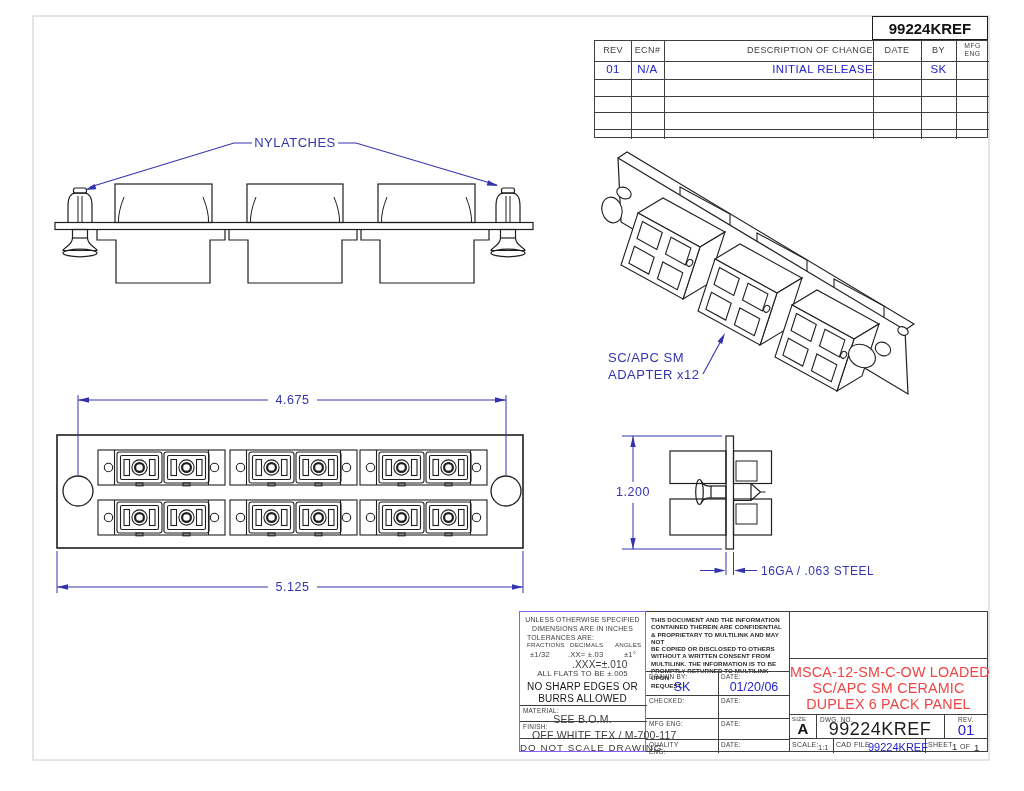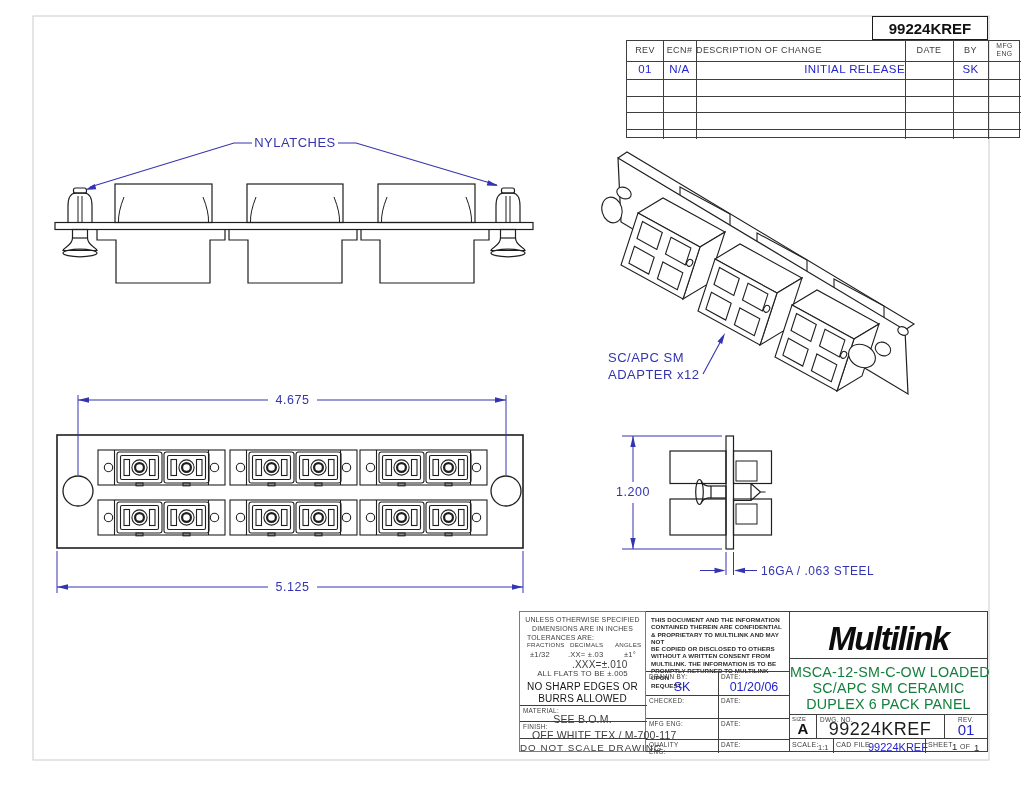--- a/index.html
+++ b/index.html
@@ -8,33 +8,33 @@
   svg text{font-family:"Liberation Sans",sans-serif;letter-spacing:.5px;}
   .abs{position:absolute;}
   .hline{position:absolute;height:1px;background:#3f3f3f;}
   .vline{position:absolute;width:1px;background:#3f3f3f;}
   .lbl{position:absolute;color:#3d3d3d;font-size:6.4px;letter-spacing:.3px;white-space:nowrap;}
   .blue{color:#2424cc;}
   
   .rev-head{position:absolute;left:872px;top:16px;width:116px;height:24px;border:1.3px solid #1c1c1c;
             box-sizing:border-box;display:flex;align-items:center;justify-content:center;
             font-weight:bold;font-size:15px;color:#111;}
-  .rev-table{position:absolute;left:594px;top:40px;width:394px;height:98px;border:1px solid #3f3f3f;box-sizing:border-box;margin-left:32px;}
+  .rev-table{position:absolute;left:594px;top:40px;width:394px;height:98px;border:1px solid #3f3f3f;box-sizing:border-box;}
   .rt-txt{position:absolute;color:#3d3d3d;font-size:9px;letter-spacing:.4px;white-space:nowrap;}
   .rt-val{position:absolute;color:#2424cc;font-size:11.5px;letter-spacing:.4px;white-space:nowrap;}
   
   .tolblock{position:absolute;left:519px;top:611px;width:127px;height:141px;border:1px solid #8b5cf6;box-sizing:border-box;}
   .midblock{position:absolute;left:646px;top:611px;width:144px;height:141px;border:1px solid #3f3f3f;border-left:none;box-sizing:border-box;}
   .titleblock{position:absolute;left:790px;top:611px;width:198px;height:141px;border:1px solid #3f3f3f;border-left:none;box-sizing:border-box;}
   .tol-line{position:absolute;width:100%;text-align:center;color:#3d3d3d;font-size:6.9px;letter-spacing:.2px;white-space:nowrap;}
   .conf{position:absolute;left:5px;top:4px;width:136px;color:#2a2a2a;font-size:6.2px;font-weight:bold;
         line-height:7.3px;letter-spacing:.1px;}
   .logo{position:absolute;left:0;top:8px;width:100%;text-align:center;font-size:33px;font-weight:800;
         font-style:italic;letter-spacing:-1.5px;color:#0c0c0c;}
-  .ttl{position:absolute;width:100%;text-align:center;color:#15803d;font-size:14.3px;letter-spacing:.2px;white-space:nowrap;}
+  .ttl{position:absolute;width:100%;text-align:center;color:#ef4444;font-size:14.3px;letter-spacing:.2px;white-space:nowrap;}
 </style>
 </head>
 <body>
 
 <div class="sheet">
 
 <svg width="1024" height="791" viewBox="0 0 1024 791" class="abs" style="left:0;top:0">
   <defs>
     <g id="sc" stroke="#1f1f1f" fill="none" stroke-width="1.1">
       <rect x="0" y="0" width="45" height="31" rx="2.5"></rect>
@@ -198,21 +198,21 @@
   <div class="vline" style="left:278px;top:0;height:98px"></div>
   <div class="vline" style="left:326px;top:0;height:98px"></div>
   <div class="vline" style="left:361px;top:0;height:98px"></div>
   <div class="hline" style="left:0;top:20px;width:394px"></div>
   <div class="hline" style="left:0;top:38px;width:394px"></div>
   <div class="hline" style="left:0;top:55px;width:394px"></div>
   <div class="hline" style="left:0;top:71px;width:394px"></div>
   <div class="hline" style="left:0;top:88px;width:394px"></div>
   <div class="rt-txt" style="left:0;top:4px;width:36px;text-align:center">REV</div>
   <div class="rt-txt" style="left:36px;top:4px;width:33px;text-align:center">ECN#</div>
-  <div class="rt-txt" style="left:69px;top:4px;width:209px;text-align:left">DESCRIPTION OF CHANGE</div>
+  <div class="rt-txt" style="left:69px;top:4px;width:209px;text-align:right">DESCRIPTION OF CHANGE</div>
   <div class="rt-txt" style="left:278px;top:4px;width:48px;text-align:center">DATE</div>
   <div class="rt-txt" style="left:326px;top:4px;width:35px;text-align:center">BY</div>
   <div class="rt-txt" style="left:361px;top:1px;width:33px;text-align:center;font-size:6.8px;line-height:8px"><span>MFG</span><br><span>ENG</span></div>
   <div class="rt-val" style="left:0;top:22px;width:36px;text-align:center">01</div>
   <div class="rt-val" style="left:36px;top:22px;width:33px;text-align:center">N/A</div>
   <div class="rt-val" style="left:74px;top:22px;width:204px;text-align:right">INITIAL RELEASE</div>
   <div class="rt-val" style="left:326px;top:22px;width:35px;text-align:center">SK</div>
 </div>
 
 <div class="tolblock">
@@ -261,21 +261,20 @@
   <div class="abs blue" style="left:72px;top:68px;width:72px;text-align:center;font-size:12.5px">01/20/06</div>
   <div class="lbl" style="left:3px;top:85px">CHECKED:</div>
   <div class="lbl" style="left:75px;top:85px">DATE:</div>
   <div class="lbl" style="left:3px;top:108px">MFG ENG:</div>
   <div class="lbl" style="left:75px;top:108px">DATE:</div>
   <div class="lbl" style="left:3px;top:129px;width:34px;white-space:normal;line-height:7px">QUALITY ENG:</div>
   <div class="lbl" style="left:75px;top:129px">DATE:</div>
 </div>
 
 <div class="titleblock">
-  <div class="logo">Multilink</div>
   <div class="hline" style="left:0;top:46px;width:198px"></div>
   <div class="ttl" style="top:52px">MSCA-12-SM-C-OW LOADED</div>
   <div class="ttl" style="top:68px">SC/APC SM CERAMIC</div>
   <div class="ttl" style="top:84px">DUPLEX 6 PACK PANEL</div>
   <div class="hline" style="left:0;top:102px;width:198px"></div>
   <div class="vline" style="left:26px;top:102px;height:24px"></div>
   <div class="vline" style="left:154px;top:102px;height:24px"></div>
   <div class="lbl" style="left:2px;top:104px;font-size:5.8px">SIZE</div>
   <div class="abs" style="left:0;top:108px;width:26px;text-align:center;font-weight:bold;font-size:15px;color:#111">A</div>
   <div class="lbl" style="left:30px;top:104px">DWG. NO.</div>

